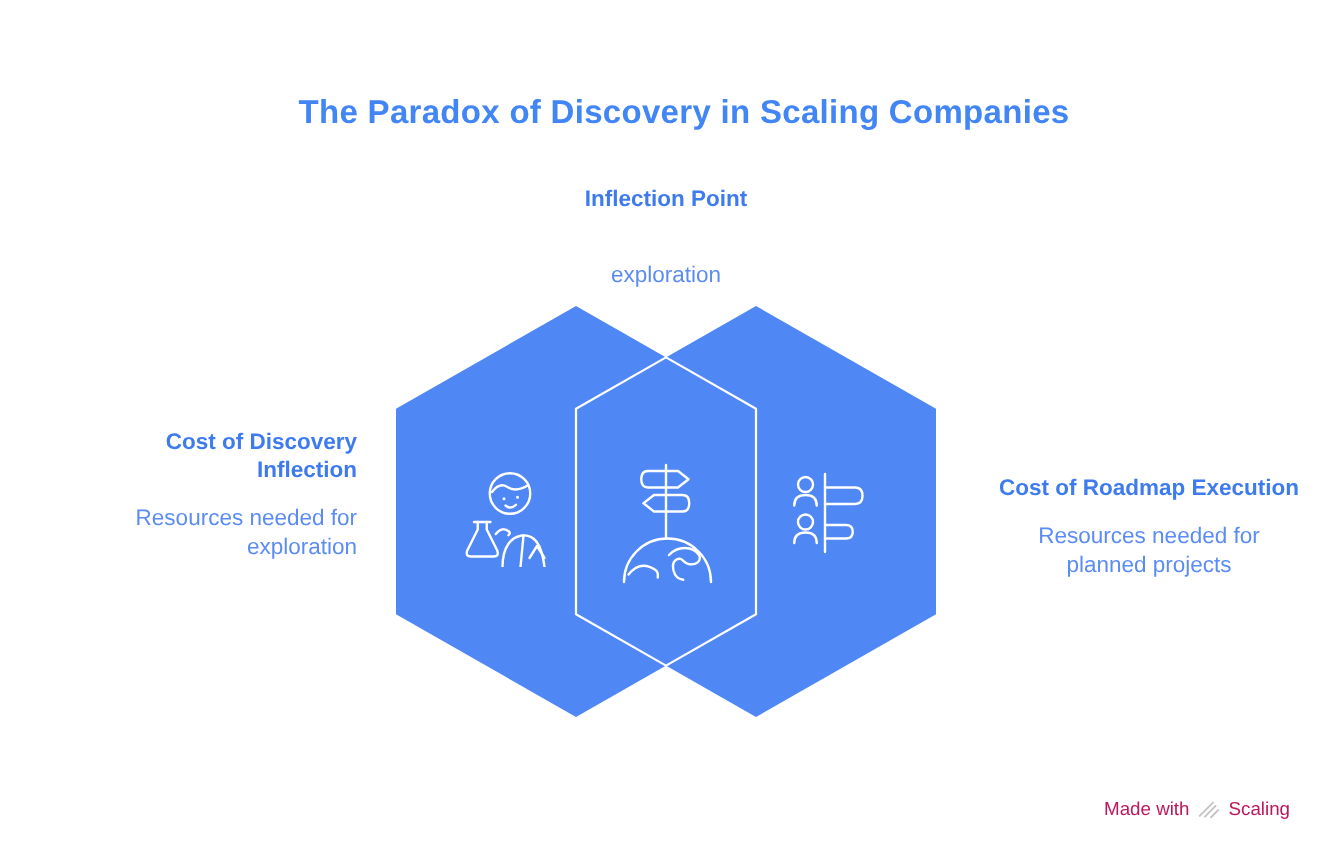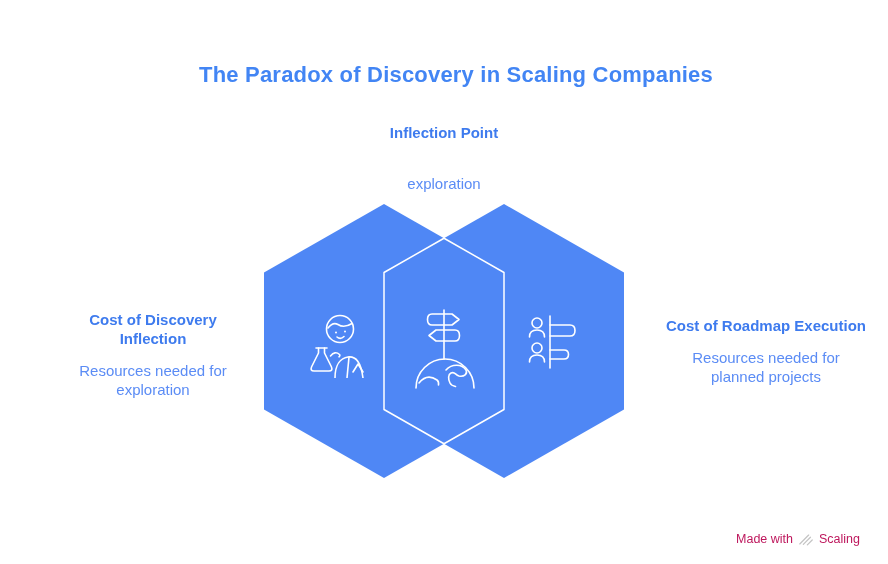--- a/index.html
+++ b/index.html
@@ -9,21 +9,21 @@
   }
   .title{
     position:absolute;top:50px;left:0;width:100%;margin:12px;
     text-align:center;font-size:22px;font-weight:700;color:#4285F4;letter-spacing:.2px;
   }
   .hexes{position:absolute;left:264px;top:204px;width:360px;height:274px;}
   .node{position:absolute;}
   .node .heading{font-size:15px;font-weight:700;color:#3E7BEE;line-height:19px;}
   .node .body{font-size:15px;color:#5B8CF5;line-height:19px;margin-top:13px;}
   .node-inflection{left:0;top:123px;width:100%;text-align:center;}
-  .node-left{left:68px;top:310px;width:170px;text-align:center;}
+  .node-left{left:68px;top:285px;width:170px;text-align:right;}
   .node-right{left:651px;top:316px;width:230px;text-align:center;}
   .icon{position:absolute;}
   .icon-scientist{left:306px;top:312px;width:60px;height:66px;}
   .icon-signpost{left:412px;top:306px;width:64px;height:86px;}
   .icon-roadmap{left:526px;top:313px;width:54px;height:58px;}
   .footer{
     position:absolute;right:28px;bottom:18px;display:flex;align-items:center;gap:5px;
     font-size:12.5px;color:#be185d;text-decoration:none;cursor:pointer;
   }
   .footer svg{display:block;}

